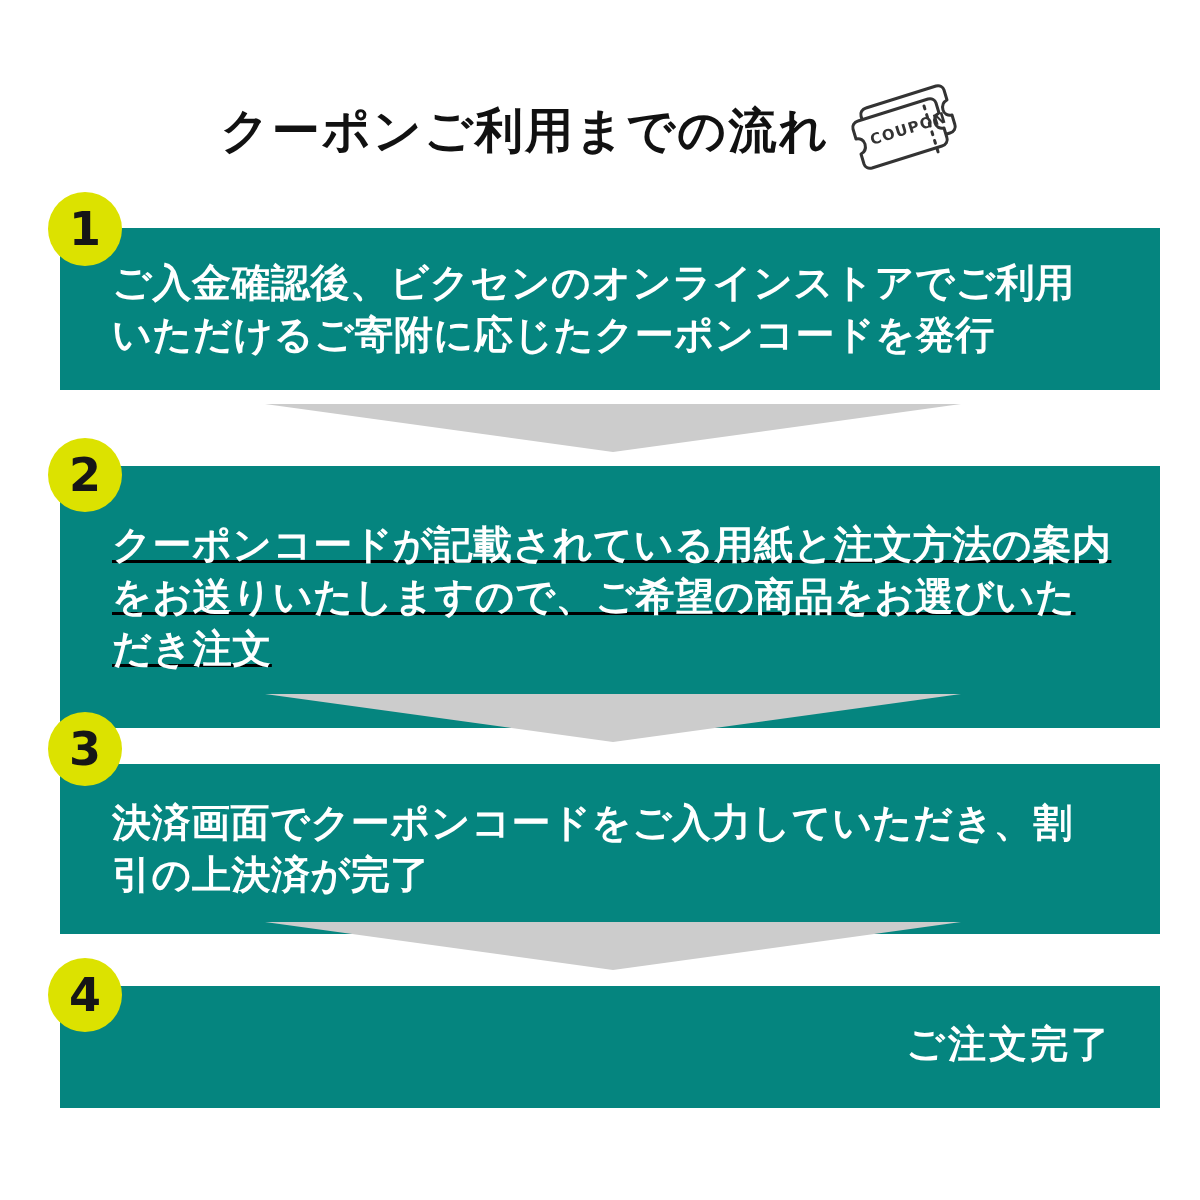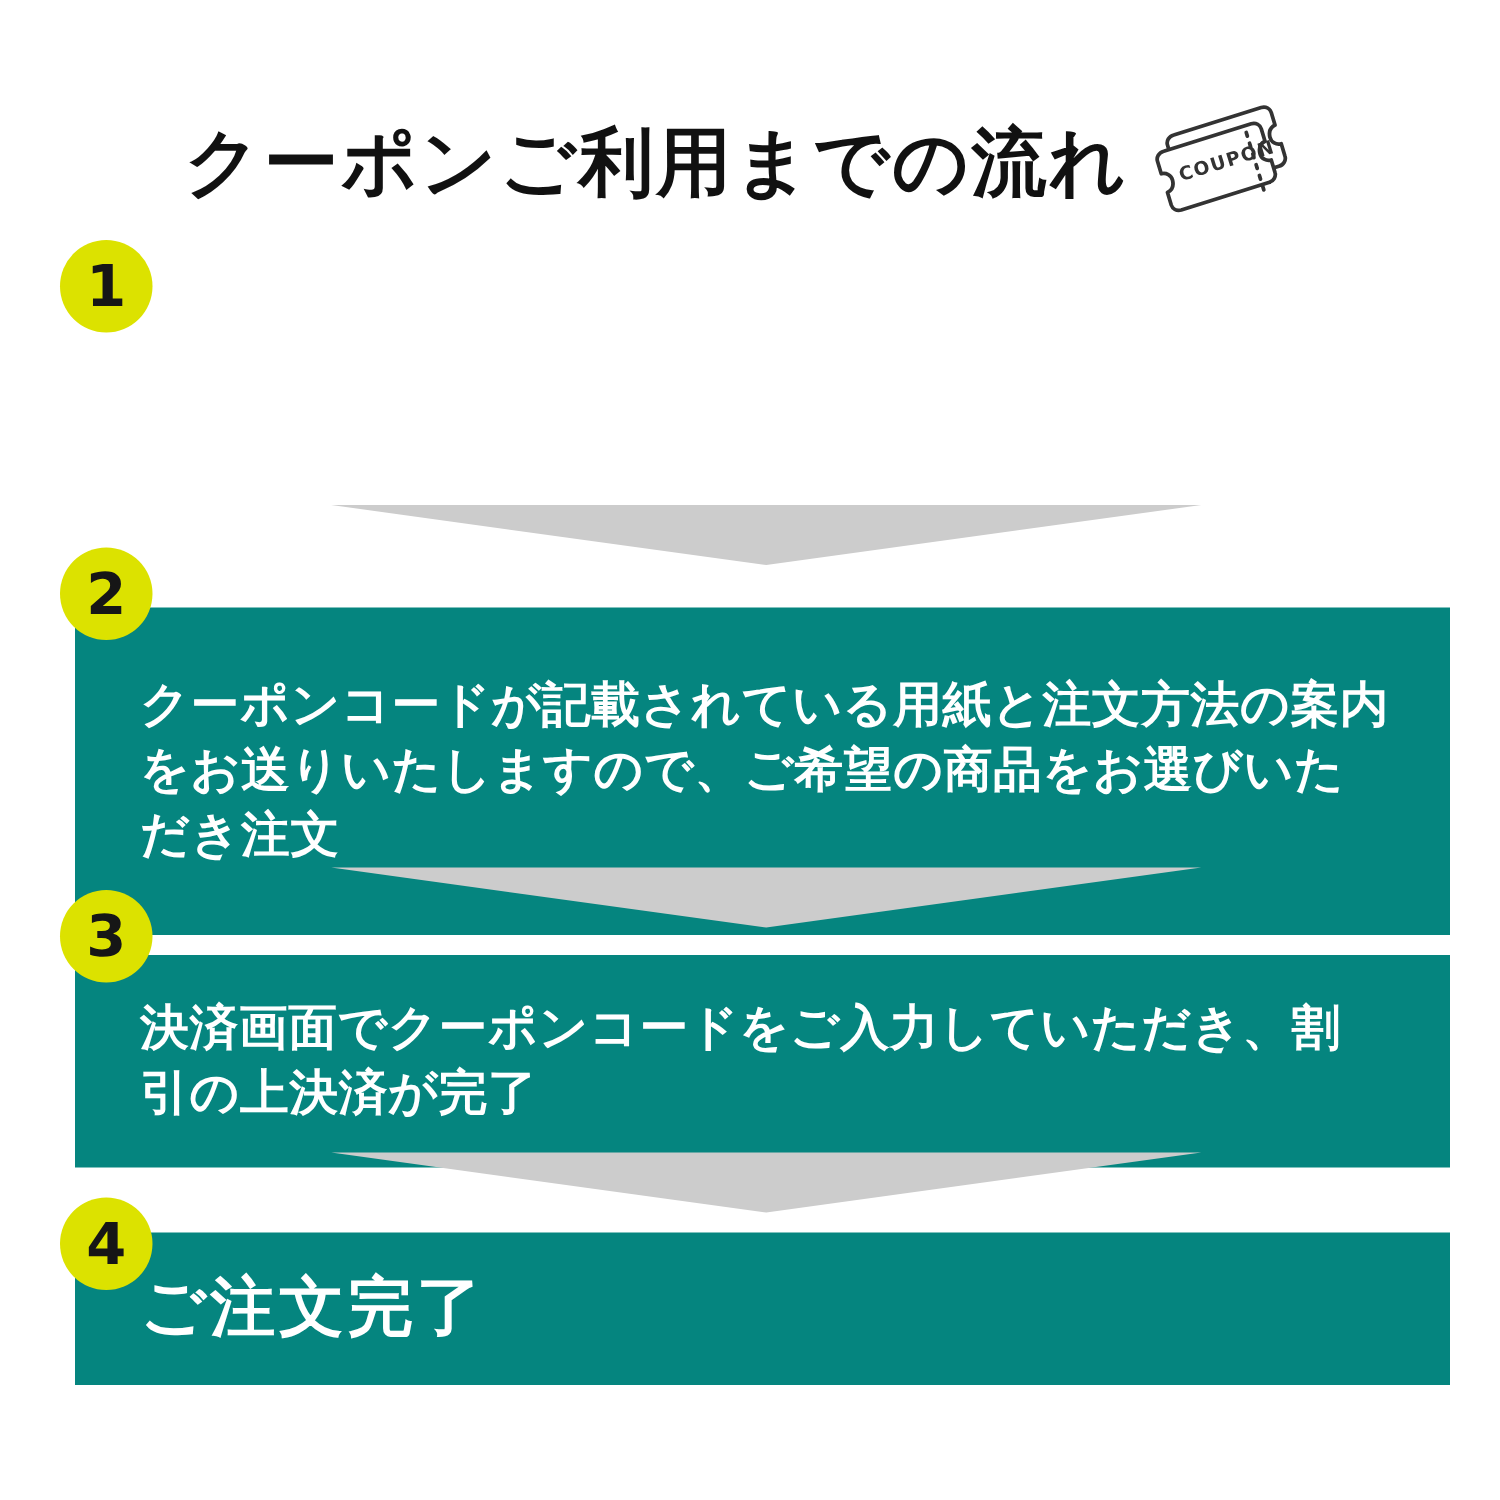--- a/index.html
+++ b/index.html
@@ -27,21 +27,21 @@
     left: 0;
     top: 78px;
     width: 1200px;
     height: 104px;
     display: flex;
     align-items: center;
     justify-content: center;
     gap: 18px;
   }
   #page-title {
-    font-size: 60px;
+    font-size: 48px;
     font-weight: 700;
     color: #111111;
     letter-spacing: 2px;
     line-height: 1;
     white-space: nowrap;
     font-family: "DejaVu Sans", "Liberation Sans", sans-serif;
   }
   #coupon-icon {
     width: 132px;
     height: 96px;
@@ -67,23 +67,24 @@
   .step-text {
     color: #ffffff;
     font-size: 39px;
     font-weight: 700;
     line-height: 1.33;
     letter-spacing: 0.5px;
     font-family: "DejaVu Sans", "Liberation Sans", sans-serif;
     word-break: break-all;
   }
   .step-text.center {
-    text-align: left;
-    font-size: 52px;
+    text-align: right;
+    font-size: 38px;
     letter-spacing: 3px;
+    font-family: Liberation Mono, monospace;
   }
 
   .badge {
     position: absolute;
     width: 74px;
     height: 74px;
     border-radius: 50%;
     background: #DCE200;
     display: flex;
     align-items: center;
@@ -93,21 +94,21 @@
     font-weight: 700;
     font-family: "DejaVu Sans", "Liberation Sans", sans-serif;
     line-height: 1;
     z-index: 5;
   }
 
   
   #step-1 { top: 228px; height: 162px; }
   #badge-1 { left: 48px; top: 192px; }
 
-  #step-2 { top: 486px; height: 262px; }
+  #step-2 { top: 466px; height: 262px; text-decoration: underline; }
   #badge-2 { left: 48px; top: 438px; }
 
   #step-3 { top: 764px; height: 170px; }
   #badge-3 { left: 48px; top: 712px; }
 
   #step-4 { top: 986px; height: 122px; }
   #badge-4 { left: 48px; top: 958px; }
 
   
   .arrow {
@@ -141,20 +142,25 @@
 
       <path d="M10 44 L80 22 C84 21 87 23 88 26 L91 36 C87 38 86 42 87 46 C88 50 92 52 96 51 L99 61 C100 64 98 68 94 69 L24 91 C20 92 17 90 16 87 L13 77 C17 75 18 71 17 67 C16 63 12 61 8 62 L5 52 C4 49 6 45 10 44 Z" fill="#ffffff" stroke="#333333" stroke-width="3" stroke-linejoin="round"></path>
 
       <line x1="76" y1="29" x2="91" y2="78" stroke="#333333" stroke-width="3" stroke-dasharray="3 6" stroke-linecap="round"></line>
 
       <text x="24" y="68" transform="rotate(-17 24 68)" font-family="'DejaVu Sans','Liberation Sans',sans-serif" font-size="15" font-weight="700" letter-spacing="1.2" fill="#333333">COUPON</text>
     </svg>
   </div>
 
   <div class="badge" id="badge-1">1</div>
+  <div class="step" id="step-1">
+    <div class="step-body">
+      <div class="step-text">ご入金確認後、ビクセンのオンラインストアでご利用いただけるご寄附に応じたクーポンコードを発行</div>
+    </div>
+  </div>
 
   <div class="arrow" id="arrow-1">
     <div class="tri"></div>
   </div>
 
   <div class="badge" id="badge-2">2</div>
   <div class="step" id="step-2">
     <div class="step-body">
       <div class="step-text">クーポンコードが記載されている用紙と注文方法の案内をお送りいたしますので、ご希望の商品をお選びいただき注文</div>
     </div>

